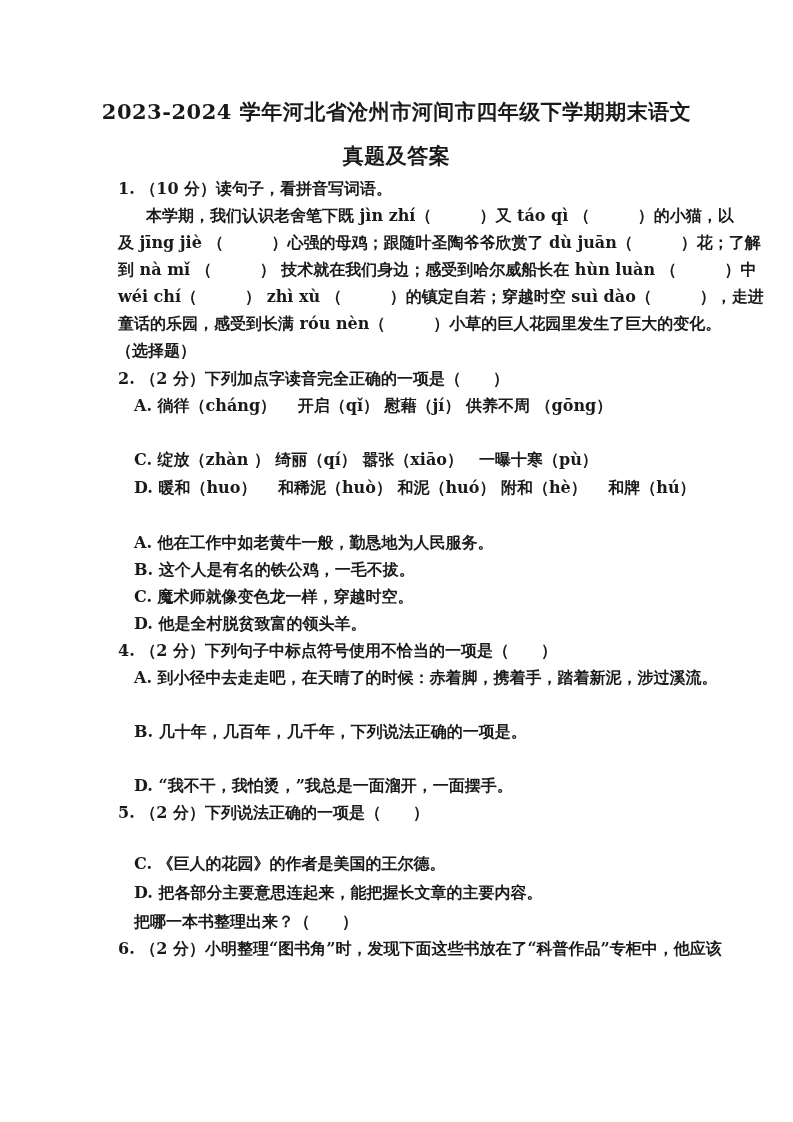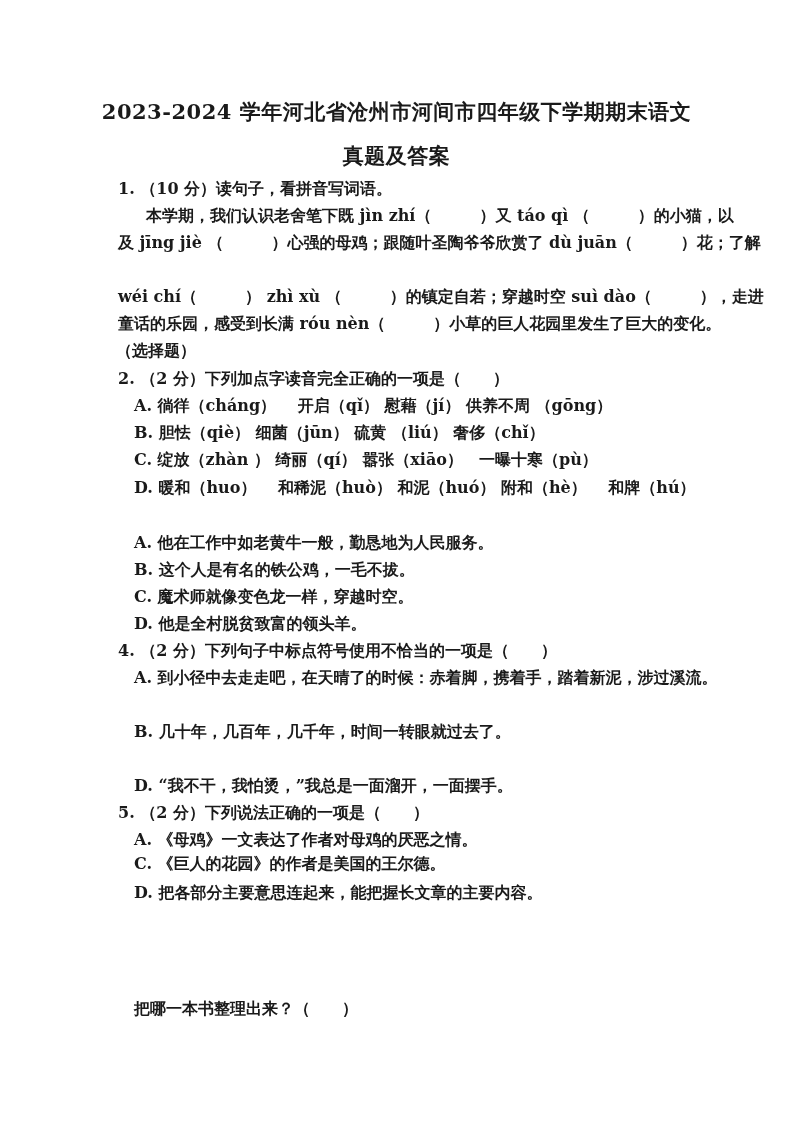--- a/index.html
+++ b/index.html
@@ -26,40 +26,40 @@
 </head>
 <body>
 
 <div class="page">
   <div class="title l1">2023-2024 学年河北省沧州市河间市四年级下学期期末语文</div>
   <div class="title l2">真题及答案</div>
 
   <div class="line" style="top:180px">1. （10 分）读句子，看拼音写词语。</div>
   <div class="line ind1" style="top:207px">本学期，我们认识老舍笔下既 jìn zhí（　　　）又 táo qì （　　　）的小猫，以</div>
   <div class="line" style="top:234px">及 jīng jiè （　　　）心强的母鸡；跟随叶圣陶爷爷欣赏了 dù juān（　　　）花；了解</div>
+  <div class="line" style="top:261px">到 nà mǐ （　　　） 技术就在我们身边；感受到哈尔威船长在 hùn luàn （　　　）中</div>
   <div class="line" style="top:288px">wéi chí（　　　） zhì xù （　　　）的镇定自若；穿越时空 suì dào（　　　），走进</div>
   <div class="line" style="top:315px">童话的乐园，感受到长满 róu nèn（　　　）小草的巨人花园里发生了巨大的变化。</div>
 
   <div class="line" style="top:342px; left:116px">（选择题）</div>
 
   <div class="line" style="top:370px">2. （2 分）下列加点字读音完全正确的一项是（　　）</div>
   <div class="line ind2" style="top:397px">A. 徜徉（cháng）　 开启（qǐ） 慰藉（jí） 供养不周 （gōng）</div>
-  <div class="line ind2" style="top:424px">B. 胆怯（qiè） 细菌（jūn） 硫黄 （liú） 奢侈（chǐ）</div>
   <div class="line ind2" style="top:451px">C. 绽放（zhàn ） 绮丽（qí） 嚣张（xiāo）　一曝十寒（pù）</div>
   <div class="line ind2" style="top:479px">D. 暖和（huo）　 和稀泥（huò） 和泥（huó） 附和（hè）　 和牌（hú）</div>
 
   <div class="line ind2" style="top:534px">A. 他在工作中如老黄牛一般，勤恳地为人民服务。</div>
   <div class="line ind2" style="top:561px">B. 这个人是有名的铁公鸡，一毛不拔。</div>
   <div class="line ind2" style="top:588px">C. 魔术师就像变色龙一样，穿越时空。</div>
   <div class="line ind2" style="top:615px">D. 他是全村脱贫致富的领头羊。</div>
 
   <div class="line" style="top:642px">4. （2 分）下列句子中标点符号使用不恰当的一项是（　　）</div>
   <div class="line ind2" style="top:669px">A. 到小径中去走走吧，在天晴了的时候：赤着脚，携着手，踏着新泥，涉过溪流。</div>
-  <div class="line ind2" style="top:723px">B. 几十年，几百年，几千年，时间一转眼就过去了。</div>
+  <div class="line ind2" style="top:723px">B. 几十年，几百年，几千年，下列说法正确的一项是。</div>
   <div class="line ind2" style="top:777px">D. “我不干，我怕烫，”我总是一面溜开，一面摆手。</div>
 
   <div class="line" style="top:804px">5. （2 分）下列说法正确的一项是（　　）</div>
-  <div class="line ind2" style="top:831px">A. 《母鸡》一文表达了作者对母鸡的厌恶之情。</div>
   <div class="line ind2" style="top:855px">C. 《巨人的花园》的作者是美国的王尔德。</div>
   <div class="line ind2" style="top:884px">D. 把各部分主要意思连起来，能把握长文章的主要内容。</div>
 
-  <div class="line ind2" style="top:1000px">把哪一本书整理出来？（　　）</div>
+  <div class="line" style="top:940px">6. （2 分）小明整理“图书角”时，发现下面这些书放在了“科普作品”专柜中，他应该</div>
+  <div class="line ind2" style="top:913px">把哪一本书整理出来？（　　）</div>
 </div>
 
 </body></html>

